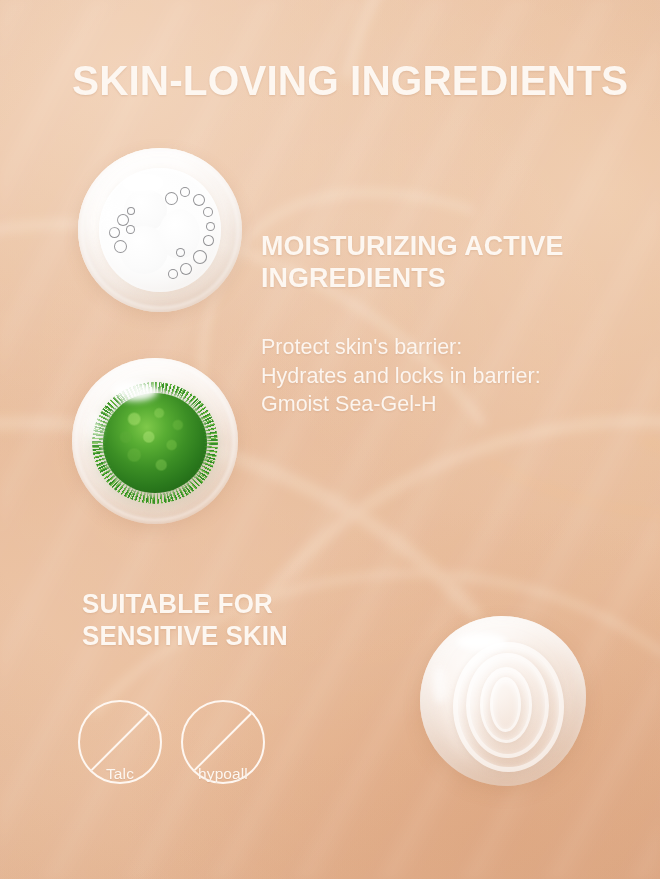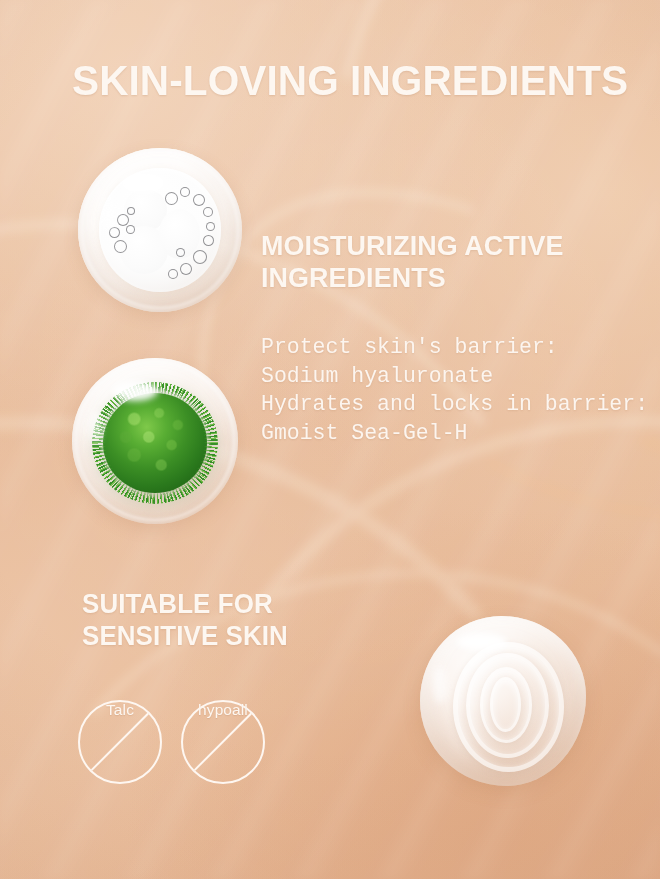--- a/index.html
+++ b/index.html
@@ -102,21 +102,21 @@
     position: absolute;
     left: 261px;
     top: 333px;
     width: 360px;
     color: #fcf5ef;
     font-size: 21.5px;
     line-height: 1.33;
     font-weight: 400;
     text-shadow: 0 1px 2px rgba(150,92,58,.14);
   }
-  .body-copy div { white-space: nowrap; font-family: Liberation Mono, monospace; }
+  .body-copy div { white-space: nowrap; }
 
   .heading2 {
     position: absolute;
     left: 82px;
     top: 589px;
     width: 300px;
     color: #fdf7f1;
     font-size: 27px;
     line-height: 1.17;
     font-weight: 700;
@@ -134,21 +134,21 @@
     display: flex;
     gap: 19px;
   }
   .badge {
     position: relative;
     width: 80px;
     height: 80px;
     border-radius: 50%;
     border: 2.4px solid rgba(255,250,245,.95);
     display: flex;
-    align-items: flex-start;
+    align-items: flex-end;
     justify-content: center;
   }
   .badge .slash {
     position: absolute;
     left: 50%;
     top: 50%;
     width: 2.4px;
     height: 80px;
     background: rgba(255,250,245,.95);
     transform: translate(-50%,-50%) rotate(45deg);
@@ -348,21 +348,20 @@
     <div class="bubble" style="left:22%; top:56%; width:11px; height:11px;"></div>
     <div class="bubble" style="left:29%; top:47%; width:7px;  height:7px;"></div>
     <div class="bubble" style="left:30%; top:36%; width:6px;  height:6px;"></div>
     <div class="spec" style="left:26%; top:15%; width:44px; height:20px;"></div>
     <div class="spec" style="left:14%; top:30%; width:14px; height:34px; opacity:.7;"></div>
   </div>
 
   <div class="subhead">MOISTURIZING ACTIVE INGREDIENTS</div>
   <div class="body-copy">
     <div>Protect skin's barrier:</div>
-    <div>Sodium hyaluronate</div>
     <div>Hydrates and locks in barrier:</div>
     <div>Gmoist Sea-Gel-H</div>
   </div>
 
   <div class="sphere algae-sphere">
     <div class="rim-hi"></div>
     <div class="moss">
       <div class="moss-spikes"></div>
       <div class="moss-spikes s2"></div>
       <div class="moss-tex"></div>

